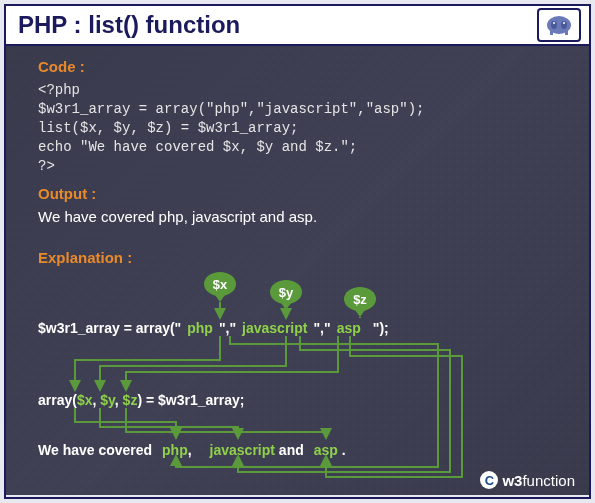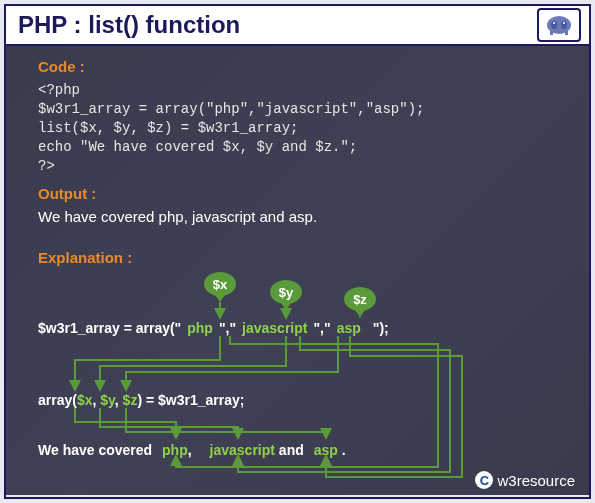--- a/index.html
+++ b/index.html
@@ -148,21 +148,21 @@
     width: 18px;
     height: 18px;
     background: #fff;
     color: #1a4a8a;
     border-radius: 50%;
     align-items: center;
     justify-content: center;
     font-weight: bold;
     font-size: 13px;
   }
-  .footer .bold { font-weight: normal; }
+  .footer .bold { font-weight: bold; }
 </style>
 </head>
 <body>
 
 <div class="outer-border">
   <div class="title-bar">
     <span class="title-text">PHP : list() function</span>
     <div class="logo-box">
       <svg width="34" height="24" viewBox="0 0 34 24">
         <ellipse cx="17" cy="12" rx="12" ry="9" fill="#6a7ab8"></ellipse>
@@ -230,17 +230,17 @@
         <polyline points="37,118 37,108"></polyline>
 
         <polyline points="37,136 37,150 138,150 138,166" marker-end="url(#ah)"></polyline>
         <polyline points="62,136 62,155 200,155 200,166" marker-end="url(#ah)"></polyline>
         <polyline points="88,136 88,160 288,160 288,166" marker-end="url(#ah)"></polyline>
       </svg>
     </div>
 
     <div class="footer">
       <span class="c">C</span>
-      <span><span class="bold">w3</span><span>resource</span></span>
+      <span><span class="bold">w3</span><span>function</span></span>
     </div>
 
   </div>
 </div>
 
 </body></html>

